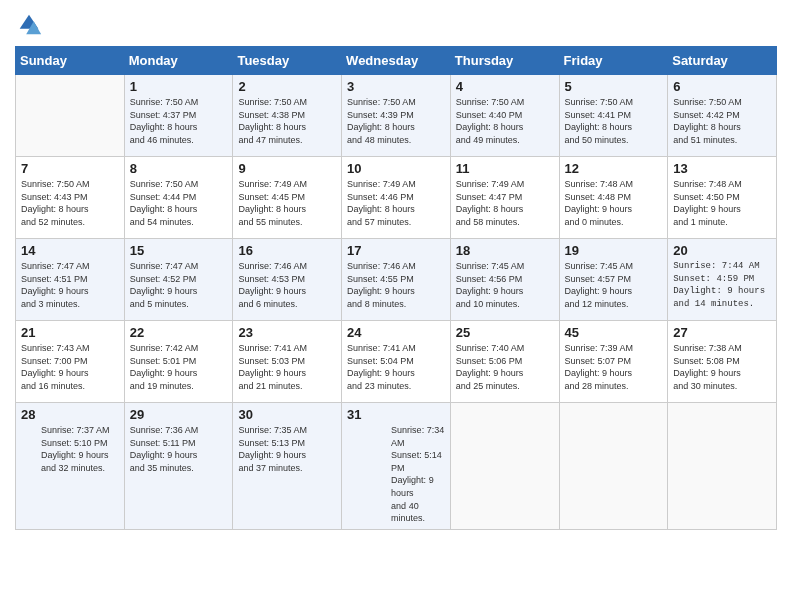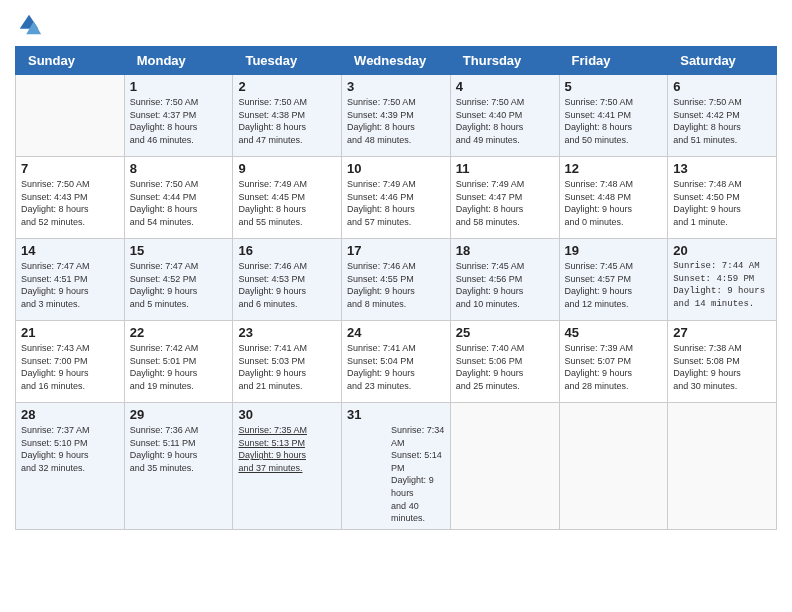--- a/index.html
+++ b/index.html
@@ -54,21 +54,21 @@
     table {
       width: 100%;
       border-collapse: collapse;
       table-layout: fixed;
     }
     thead tr th {
       background-color: #2e6db4;
       color: #fff;
       font-size: 13px;
       font-weight: bold;
-      padding: 6px 12px;
+      padding: 6px 4px;
       text-align: left;
       border: 1px solid #2e6db4;
     }
     tbody tr td {
       vertical-align: top;
       border: 1px solid #ccc;
       padding: 4px 5px;
       font-size: 9.5px;
       color: #222;
       height: 82px;
@@ -321,35 +321,35 @@
             <span class="day-number">27</span>
             <div class="day-info" style="white-space: pre-line;">Sunrise: 7:38 AM
 Sunset: 5:08 PM
 Daylight: 9 hours
 and 30 minutes.</div>
           </td>
         </tr>
         <tr>
           <td>
             <span class="day-number">28</span>
-            <div class="day-info" style="white-space: pre-line;">Sunrise: 7:37 AM
+            <div class="day-info" style="white-space: pre-line; margin-left: 20px;">Sunrise: 7:37 AM
 Sunset: 5:10 PM
 Daylight: 9 hours
 and 32 minutes.</div>
           </td>
           <td>
             <span class="day-number">29</span>
             <div class="day-info" style="white-space: pre-line;">Sunrise: 7:36 AM
 Sunset: 5:11 PM
 Daylight: 9 hours
 and 35 minutes.</div>
           </td>
           <td>
             <span class="day-number">30</span>
-            <div class="day-info" style="white-space: pre-line; text-decoration: underline;">Sunrise: 7:35 AM
+            <div class="day-info" style="white-space: pre-line;">Sunrise: 7:35 AM
 Sunset: 5:13 PM
 Daylight: 9 hours
 and 37 minutes.</div>
           </td>
           <td>
             <span class="day-number">31</span>
             <div class="day-info" style="white-space: pre-line; margin-left: 44px;">Sunrise: 7:34 AM
 Sunset: 5:14 PM
 Daylight: 9 hours
 and 40 minutes.</div>

